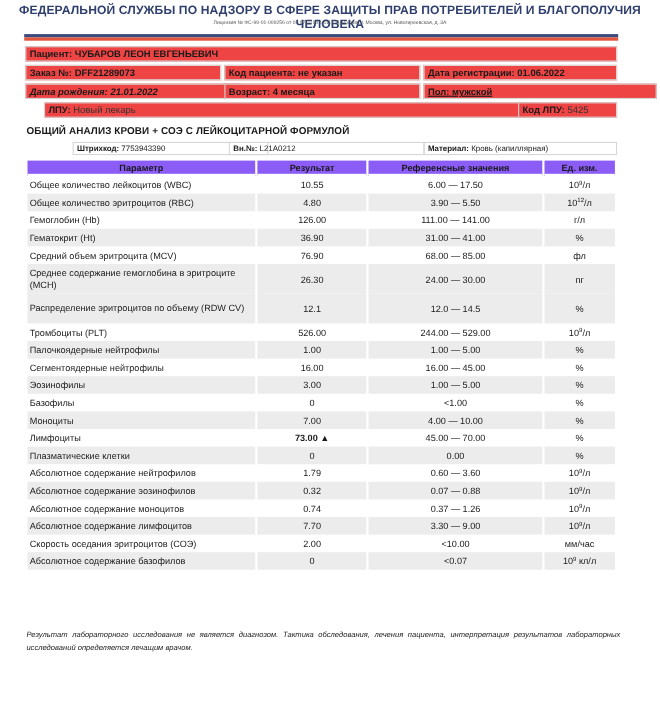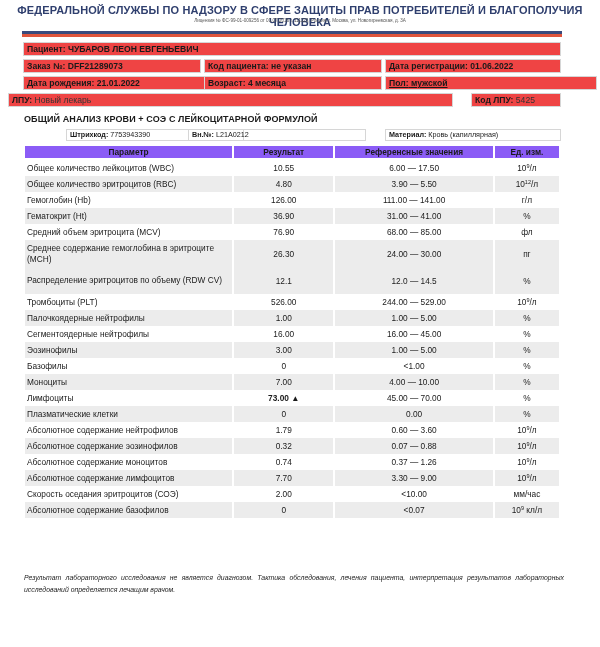--- a/index.html
+++ b/index.html
@@ -76,49 +76,49 @@
 </div>
 <div class="box" style="left:204px; top:59px; width:178px;">
   <span class="lbl">Код пациента:</span>
   <b>не указан</b>
 </div>
 <div class="box" style="left:385px; top:59px; width:176px;">
   <span class="lbl">Дата регистрации:</span>
   <b>01.06.2022</b>
 </div>
 
-<div class="box" style="left:23px; top:76px; width:196px;">
+<div class="box" style="left:23px; top:76px; width:196px;font-style:italic;">
   <span class="lbl">Дата рождения:</span>
   <b>21.01.2022</b>
 </div>
 <div class="box" style="left:204px; top:76px; width:178px;">
   <span class="lbl">Возраст:</span>
   <b>4 месяца</b>
 </div>
 <div class="box" style="left:385px; top:76px; width:212px;text-decoration:underline;">
   <span class="lbl">Пол:</span>
   <b>мужской</b>
 </div>
 
-<div class="box" style="left:8px; top:93px; width:445px;">
+<div class="box" style="left:40px; top:93px; width:445px;">
   <span class="lbl">ЛПУ:</span>
   <span class="val-n">Новый лекарь</span>
 </div>
 <div class="box" style="left:471px; top:93px; width:90px;">
   <span class="lbl">Код ЛПУ:</span>
   <span class="val-n">5425</span>
 </div>
 
 <div class="section-title">ОБЩИЙ АНАЛИЗ КРОВИ + СОЭ С ЛЕЙКОЦИТАРНОЙ ФОРМУЛОЙ</div>
 
 <div class="small-box" style="left:23px; width:178px;margin-left:43px;">
   <span class="lbl">Штрихкод:</span>
   <span>7753943390</span>
 </div>
-<div class="small-box" style="left:188px; width:178px;">
+<div class="small-box" style="left:208px; width:178px;">
   <span class="lbl">Вн.№:</span>
   <span>L21A0212</span>
 </div>
 <div class="small-box" style="left:385px; width:176px;">
   <span class="lbl">Материал:</span>
   <span>Кровь (капиллярная)</span>
 </div>
 
 <table class="results">
   <colgroup>

